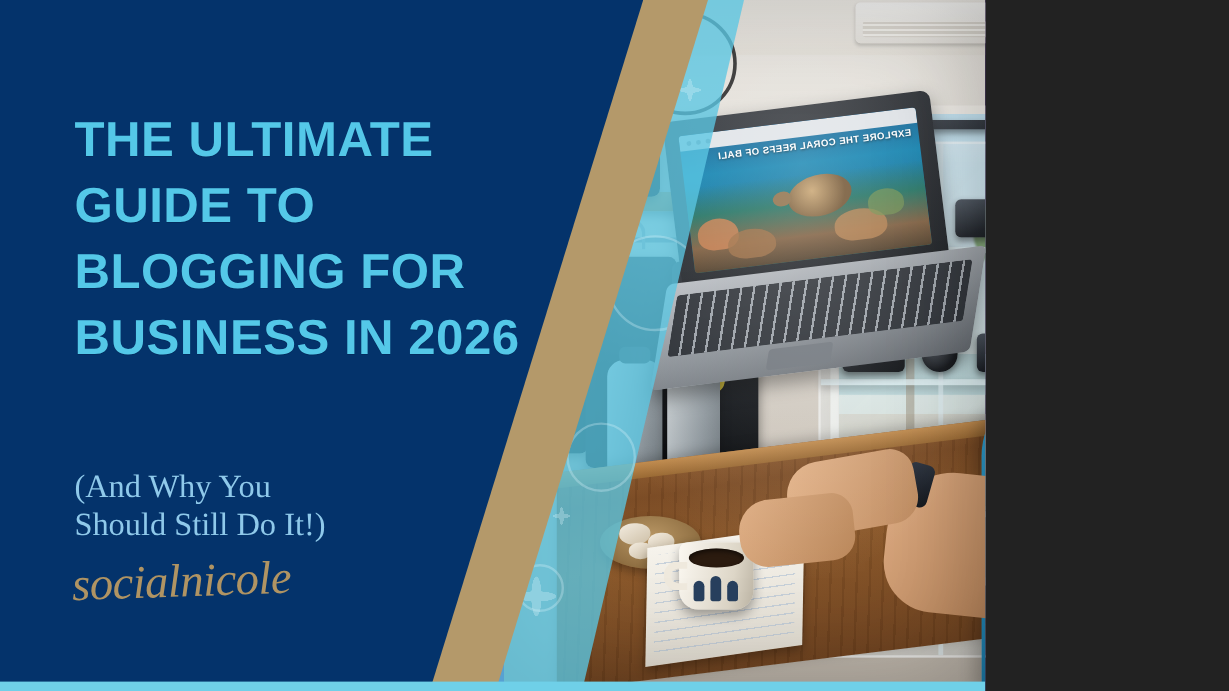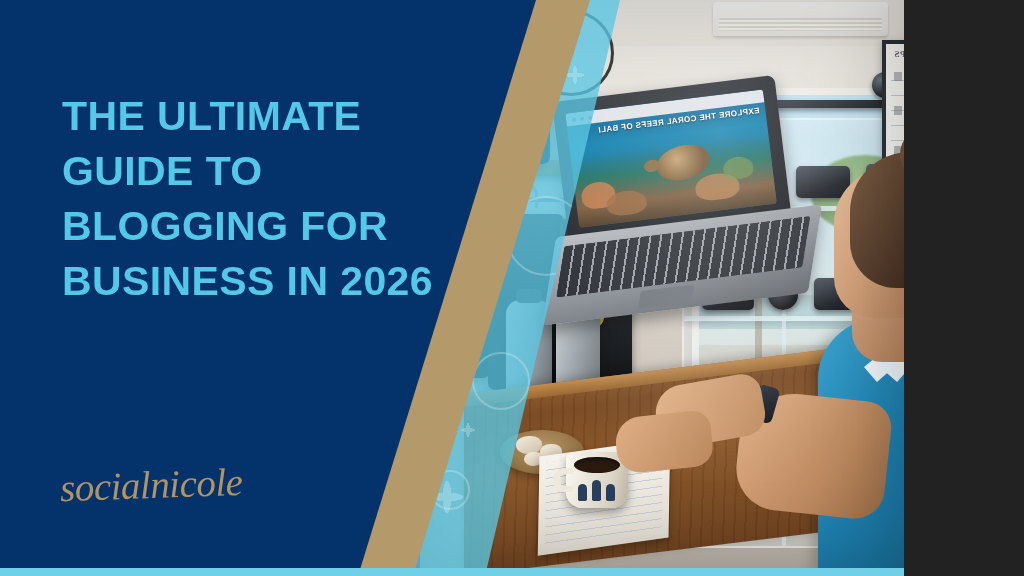--- a/index.html
+++ b/index.html
@@ -1,21 +1,21 @@
 <!DOCTYPE html>
 <html><head>
 <meta charset="utf-8">
 <title>Blog Featured Image</title>
 <style>
   html,body{margin:0;padding:0;background:#222;}
   *{box-sizing:border-box;}
 
   .canvas{
     position:relative;
-    width:904px;height:576px;
+    width:821px;height:576px;
     overflow:hidden;
     background:#4c1d95;
     font-family:"Liberation Sans", sans-serif;
   }
 
   
   .photo{
     position:absolute; inset:0;
     left:420px; right:0; top:0; bottom:0;
     overflow:hidden;
@@ -386,15 +386,17 @@
     <div class="spark" style="left:560px;top:60px;width:30px;height:30px;"></div>
     <div class="ring" style="left:472px;top:352px;width:58px;height:58px"></div>
     <div class="ring" style="left:506px;top:196px;width:80px;height:80px"></div>
     <div class="ring" style="left:430px;top:470px;width:40px;height:40px"></div>
   </div>
   <div class="band gold-band"></div>
   <div class="band navy-band"></div>
   <div class="bottom-bar"></div>
 
   <h1 class="headline">THE ULTIMATE GUIDE TO BLOGGING FOR BUSINESS IN 2026</h1>
+  <p class="subhead">(And Why You
+Should Still Do It!)</p>
   <div class="logo">socialnicole</div>
 
 </div>
 
 </body></html>

